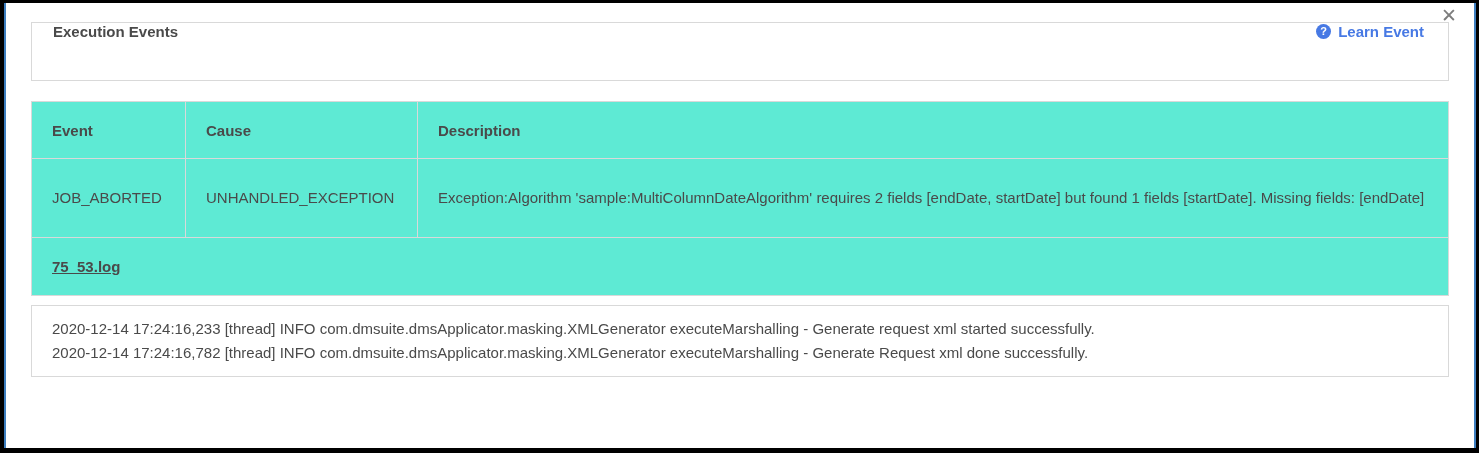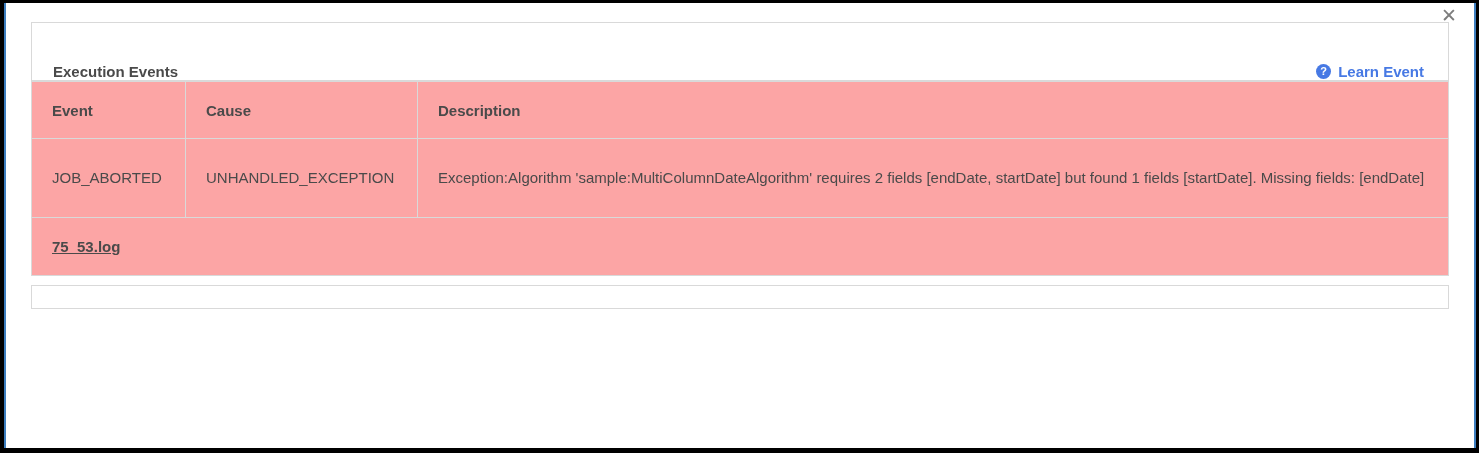--- a/index.html
+++ b/index.html
@@ -37,42 +37,43 @@
   .warn-icon svg { display: block; }
   .modal-title {
     font-size: 24px; font-weight: 700; color: #f4486b;
     letter-spacing: 0.2px;
   }
 
   .panel-header {
     margin-top: 19px;
     border: 1px solid #d9d9d9;
     height: 59px;
-    display: flex; align-items: flex-end; justify-content: space-between;
+    display: flex; align-items: flex-start; justify-content: space-between;
     padding: 0 24px 0 21px;
     background: #fff;
   }
   .panel-title { font-size: 15px; font-weight: 700; color: #4a4a4a; }
   .learn-more {
     display: flex; align-items: center; gap: 7px;
     color: #4779e4; font-size: 15px; font-weight: 700;
     text-decoration: none; cursor: pointer;
   }
   .help-icon {
     width: 15px; height: 15px; border-radius: 50%;
     background: #4779e4; color: #fff;
     font-size: 11px; font-weight: 700;
     display: inline-flex; align-items: center; justify-content: center;
     line-height: 1;
   }
 
   table.events {
     width: 100%; border-collapse: collapse;
     font-size: 15px; color: #4a4a4a;
-    background: #fca5a5;
+    background: #5eead4;
+    margin-top: 20px;
   }
   table.events th, table.events td {
     border: 1px solid #d9d9d9;
     text-align: left;
     vertical-align: middle;
     padding: 0 20px;
   }
   table.events thead th { font-weight: 700; height: 57px; }
   table.events tbody td { font-weight: 400; height: 79px; line-height: 22px; }
   table.events td.desc { padding: 17px 20px; }
@@ -129,16 +130,18 @@
           <td>UNHANDLED_EXCEPTION</td>
           <td class="desc">Exception:Algorithm 'sample:MultiColumnDateAlgorithm' requires 2 fields [endDate, startDate] but found 1 fields [startDate]. Missing fields: [endDate]</td>
         </tr>
         <tr class="logfile-row">
           <td colspan="3">75_53.log</td>
         </tr>
       </tbody>
     </table>
 
     <div class="log-box">
+      <div class="log-line">2020-12-14 17:24:16,233 [thread] INFO com.dmsuite.dmsApplicator.masking.XMLGenerator executeMarshalling - Generate request xml started successfully.</div>
+      <div class="log-line">2020-12-14 17:24:16,782 [thread] INFO com.dmsuite.dmsApplicator.masking.XMLGenerator executeMarshalling - Generate Request xml done successfully.</div>
     </div>
 
   </div>
 </div>
 
 </body></html>

